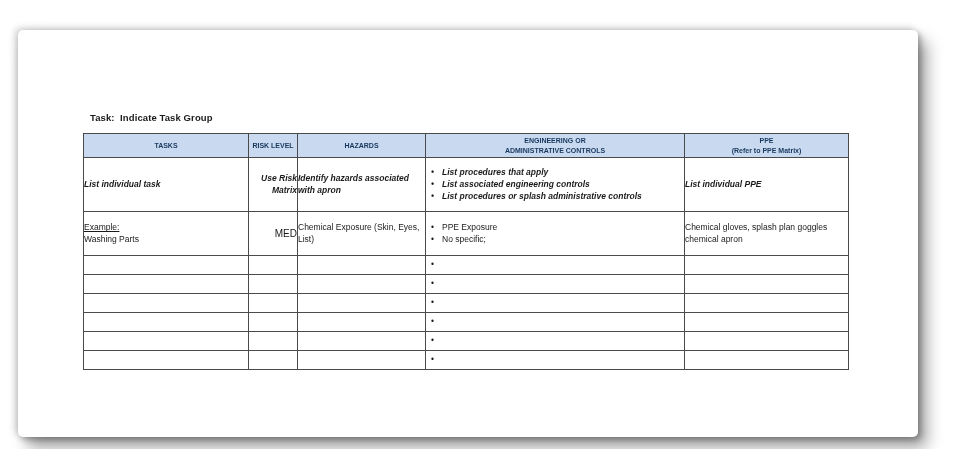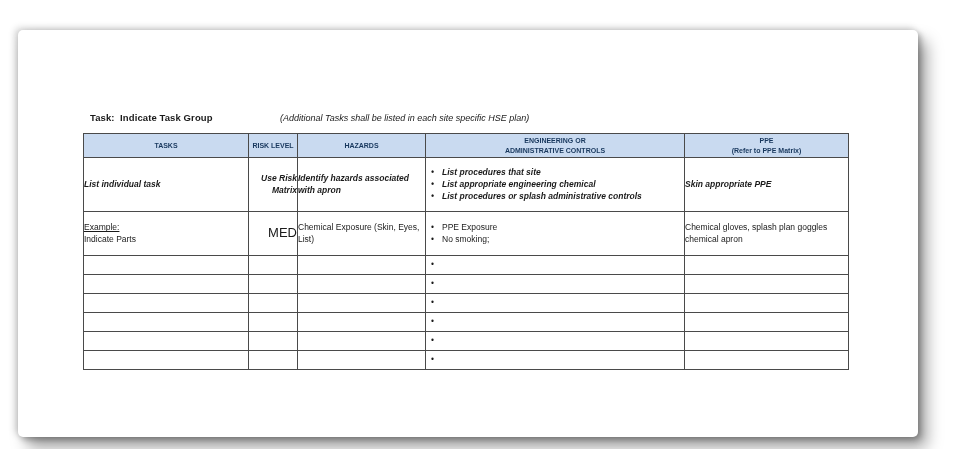--- a/index.html
+++ b/index.html
@@ -44,34 +44,33 @@
   .c-tasks   { padding:2px 8px 2px 10px; }
   .c-risk    { padding:2px 8px; text-align:right; }
   .c-hazards { padding:2px 8px; }
   .c-controls{ padding:2px 6px; }
   .c-ppe     { padding:2px 8px; }
   tr.r-instructions td { height:53px; }
   tr.r-example td { height:43px; }
   tr.r-empty td { height:18px; }
   .instr { font-weight:bold; font-style:italic; }
   .example-label { text-decoration:underline; }
-  .risk-med { font-size:13px; }
+  .risk-med { font-size:10px; }
   .bullets { display:flex; flex-direction:column; gap:1px; }
   .bullet-line { display:flex; align-items:flex-start; }
   .bullet { flex:none; width:13px; text-align:center; }
   .bullet-gap { flex:none; width:3px; }
 </style>
 </head>
 <body>
 
 <div class="canvas">
   <div class="page">
 
     <div class="task-label">Task:  Indicate Task Group</div>
-    <div class="task-note">(Additional Tasks shall be listed in each site specific HSE plan)</div>
 
     <table class="hse">
       <colgroup>
         <col style="width:165px">
         <col style="width:49px">
         <col style="width:128px">
         <col style="width:259px">
         <col style="width:164px">
       </colgroup>
 
@@ -98,55 +97,55 @@
 
       <tr class="r-instructions">
         <td class="c-tasks instr">List individual task</td>
         <td class="c-risk instr">Use Risk Matrix</td>
         <td class="c-hazards instr">Identify hazards associated with apron</td>
         <td class="c-controls">
           <div class="bullets instr">
             <div class="bullet-line">
               <span class="bullet">•</span>
                   <span class="bullet-gap"></span>
-              <span>List procedures that site</span>
-            </div>
-            <div class="bullet-line">
-              <span class="bullet">•</span>
-                  <span class="bullet-gap"></span>
-              <span>List appropriate engineering chemical</span>
+              <span>List procedures that apply</span>
+            </div>
+            <div class="bullet-line">
+              <span class="bullet">•</span>
+                  <span class="bullet-gap"></span>
+              <span>List associated engineering controls</span>
             </div>
             <div class="bullet-line">
               <span class="bullet">•</span>
                   <span class="bullet-gap"></span>
               <span>List procedures or splash administrative controls</span>
             </div>
           </div>
         </td>
-        <td class="c-ppe instr">Skin appropriate PPE</td>
+        <td class="c-ppe instr">List individual PPE</td>
       </tr>
 
       <tr class="r-example">
         <td class="c-tasks">
           <div class="example-label">Example:</div>
-          <div>Indicate Parts</div>
+          <div>Washing Parts</div>
         </td>
         <td class="c-risk risk-med">MED</td>
         <td class="c-hazards">Chemical Exposure (Skin, Eyes, List)</td>
         <td class="c-controls">
           <div class="bullets">
             <div class="bullet-line">
               <span class="bullet">•</span>
                   <span class="bullet-gap"></span>
               <span>PPE Exposure</span>
             </div>
             <div class="bullet-line">
               <span class="bullet">•</span>
                   <span class="bullet-gap"></span>
-              <span>No smoking;</span>
+              <span>No specific;</span>
             </div>
           </div>
         </td>
         <td class="c-ppe">Chemical gloves, splash plan goggles chemical apron</td>
       </tr>
 
       <tr class="r-empty">
         <td class="c-tasks"></td>
         <td class="c-risk"></td>
         <td class="c-hazards"></td>

